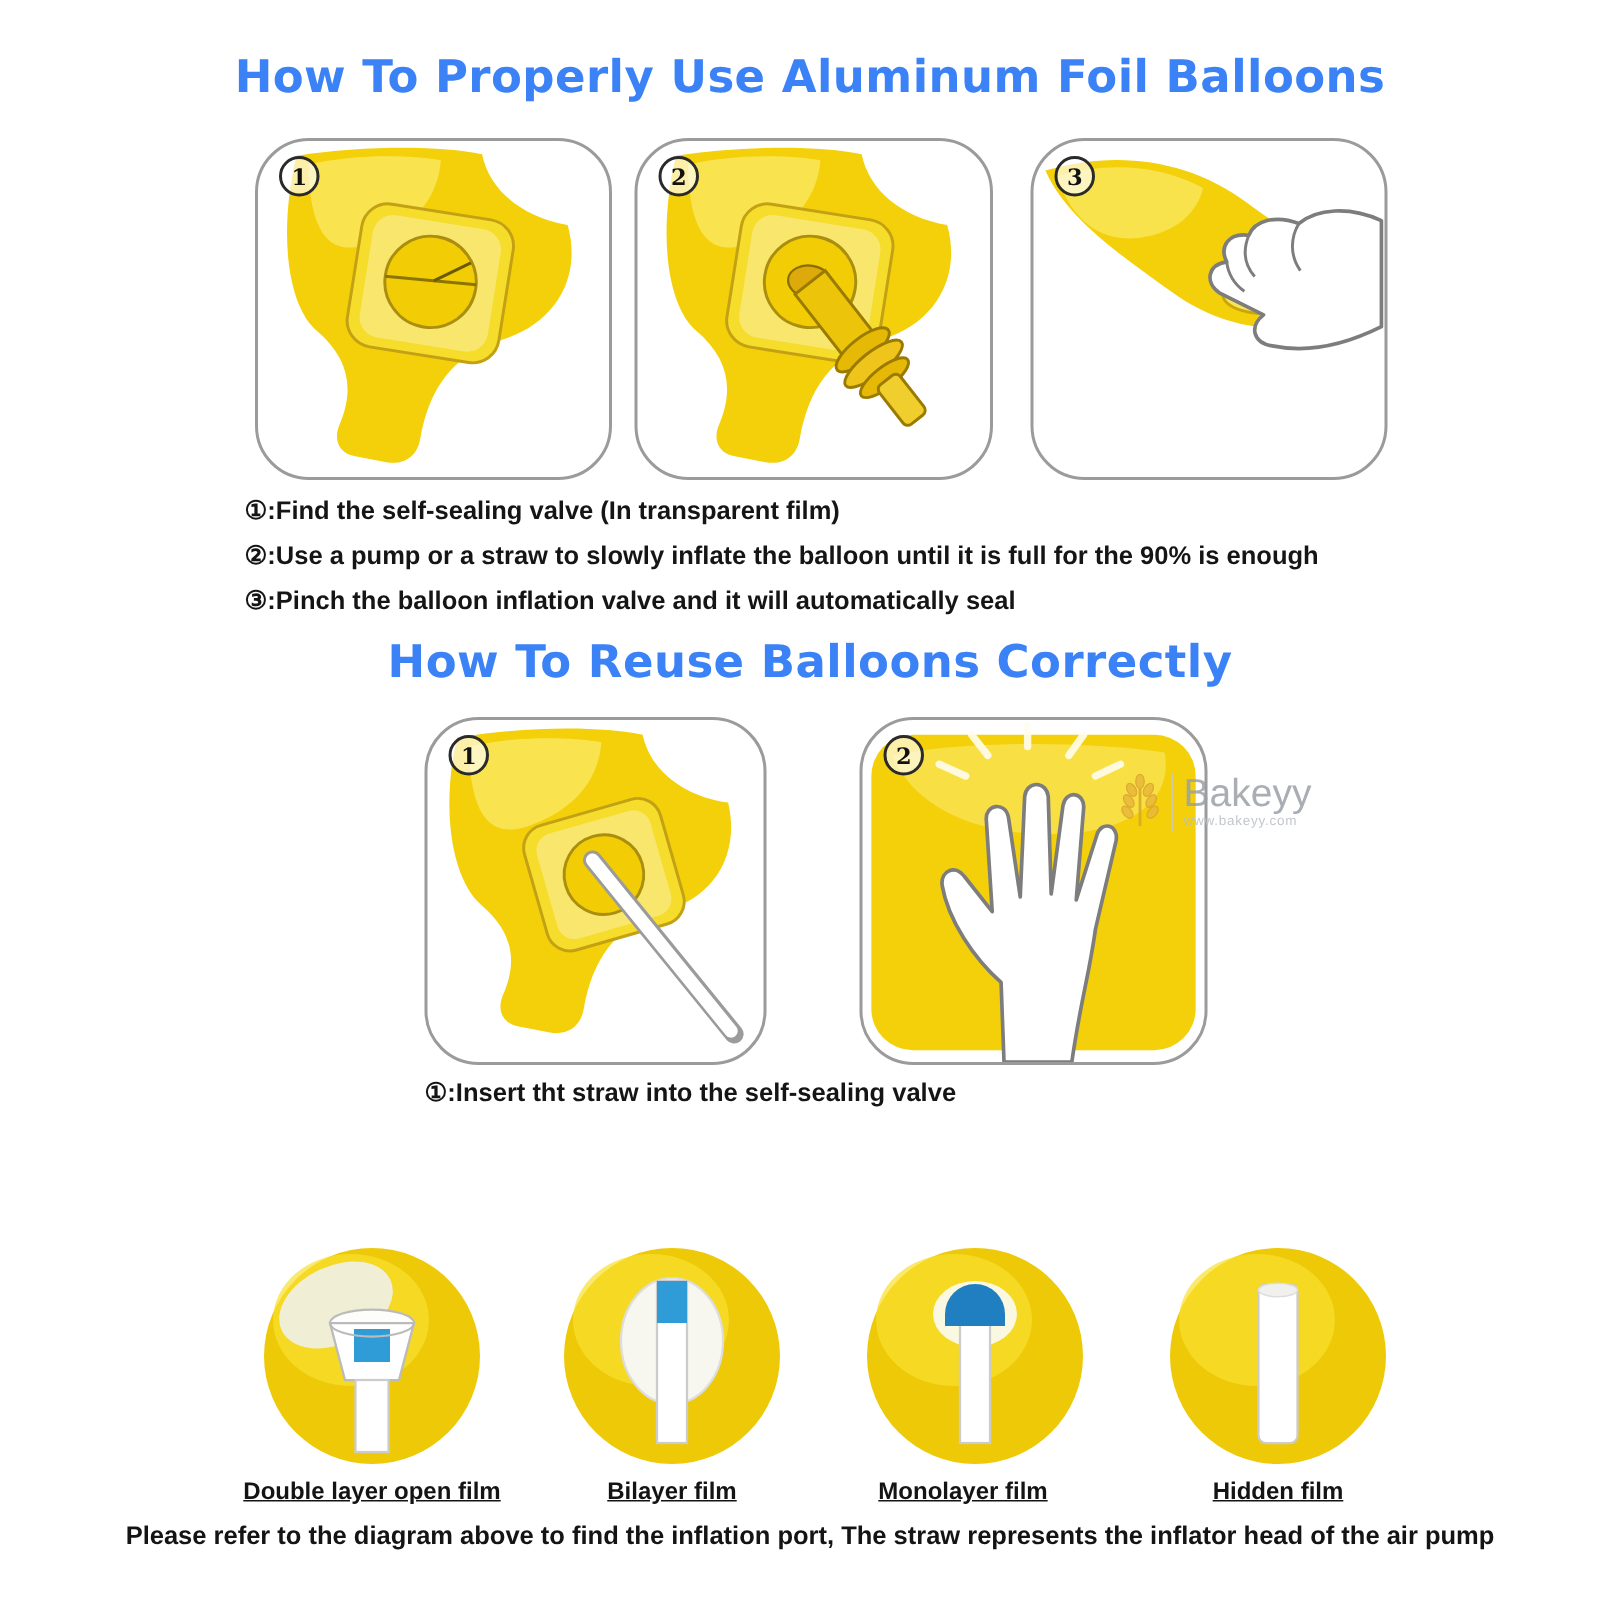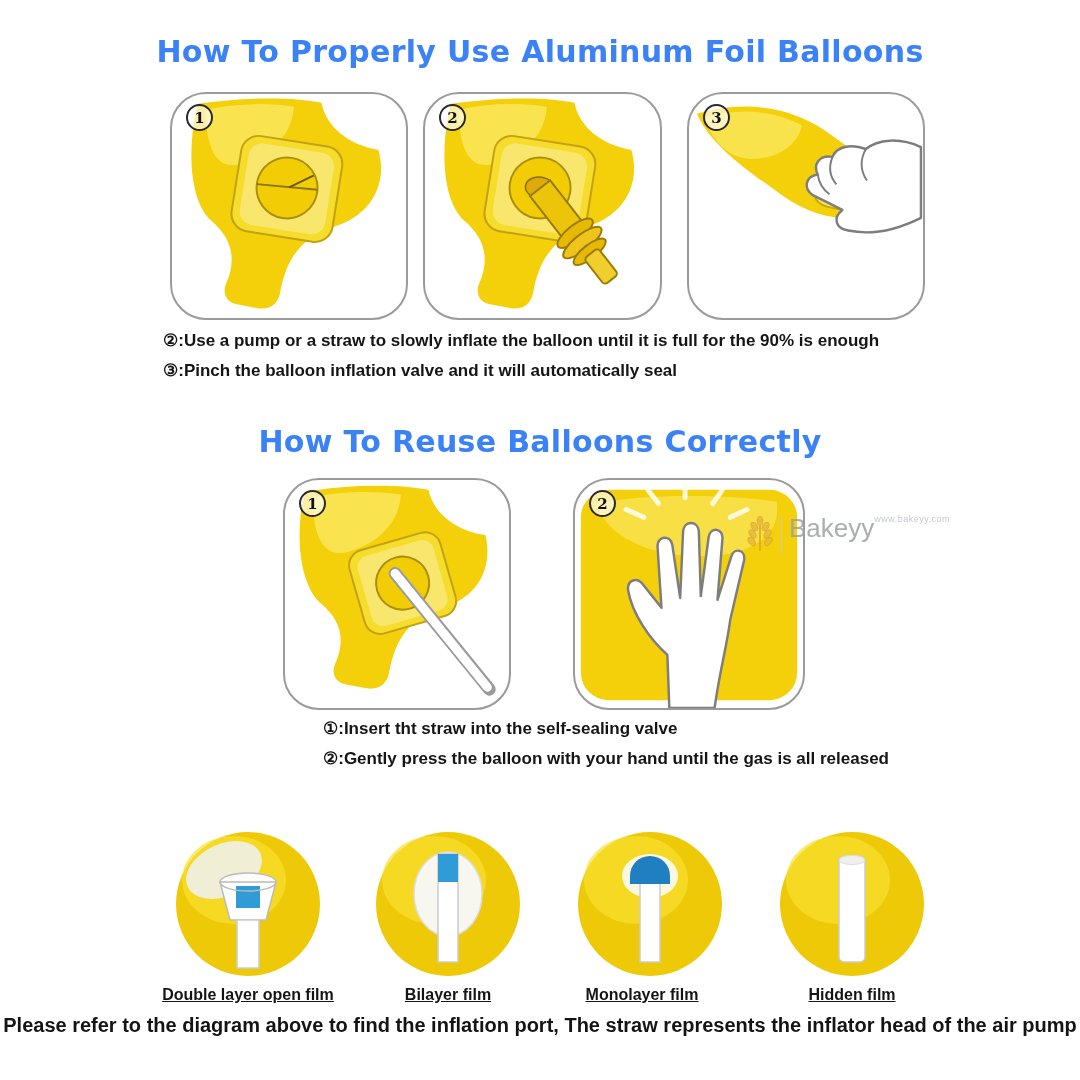--- a/index.html
+++ b/index.html
@@ -21,37 +21,37 @@
   #panel2a { left:283px; top:478px; width:228px; height:232px; }
   #panel2b { left:573px; top:478px; width:232px; height:232px; }
 
   .badge { position:absolute; top:10px; left:14px; width:27px; height:27px; border:2px solid #2a2a2a;
            border-radius:50%; display:flex; align-items:center; justify-content:center;
            font-size:15px; font-weight:bold; color:#111; z-index:2; background:rgba(255,255,255,.65);
            font-family:"DejaVu Serif", serif; }
 
   .steps { position:absolute; font-size:17px; font-weight:bold; color:#151515; line-height:30px; white-space:nowrap; }
   #steps1 { left:163px; top:326px; }
-  #steps2 { left:283px; top:714px;margin-left:40px; }
+  #steps2 { left:283px; top:714px; }
 
   .port { position:absolute; top:830px; width:148px; height:148px; }
   .port svg { width:100%; height:100%; display:block; }
   #port1 { left:174px; } #port2 { left:374px; } #port3 { left:576px; } #port4 { left:778px; }
 
   .port-label { position:absolute; top:986px; width:220px; text-align:center;
                 font-size:16px; font-weight:bold; color:#141414;text-decoration:underline; }
   #plabel1 { left:138px; } #plabel2 { left:338px; } #plabel3 { left:532px; } #plabel4 { left:742px; }
 
   #footnote { position:absolute; left:0; top:1014px; width:1080px; text-align:center;
-              font-size:20px; font-weight:bold; color:#141414; white-space:nowrap; }
+              font-size:17px; font-weight:bold; color:#141414; white-space:nowrap; }
 
   .watermark { position:absolute; left:746px; top:514px; display:flex; align-items:flex-start;
                gap:7px; opacity:.85; z-index:3; }
   .watermark .divider { width:1px; height:38px; background:#c9c9c9; margin-top:2px; }
-  .wm-text { display:flex; }
+  .wm-text { display:flex; flex-direction:column; }
   .wm-brand { font-size:26px; color:#9aa0a6; font-weight:500; line-height:28px; }
   .wm-url { font-size:9px; color:#b9bec3; letter-spacing:.5px; }
 </style>
 </head>
 <body>
 
 <div id="canvas">
 
   <div class="title" id="title1">How To Properly Use Aluminum Foil Balloons</div>
 
@@ -99,20 +99,21 @@
       <g transform="translate(168,100) rotate(-6)">
         <ellipse rx="40" ry="17" fill="#F8E458" stroke="#C9A70B" stroke-width="2"></ellipse>
         <ellipse rx="22" ry="9" fill="#EFC50A" stroke="#A98E10" stroke-width="1.5"></ellipse>
       </g>
       <path d="M236,54 C214,44 192,46 180,56 C164,50 150,54 146,64 C132,62 126,72 131,82 C118,84 116,96 126,103 L156,118 C146,126 149,137 162,139 C186,144 212,138 236,126 Z" fill="#ffffff" stroke="#7D7D7D" stroke-width="2.5" stroke-linejoin="round"></path>
       <path d="M180,56 C174,66 174,78 181,88 M146,64 C142,74 143,84 150,92 M131,82 C132,90 136,97 143,102" fill="none" stroke="#7D7D7D" stroke-width="2"></path>
     </svg>
   </div>
 
   <div class="steps" id="steps1">
+    <div>①:Find the self-sealing valve (In transparent film)</div>
     <div>②:Use a pump or a straw to slowly inflate the balloon until it is full for the 90% is enough</div>
     <div>③:Pinch the balloon inflation valve and it will automatically seal</div>
   </div>
 
   <div class="title" id="title2">How To Reuse Balloons Correctly</div>
 
   <div class="panel" id="panel2a">
     <span class="badge">1</span>
     <svg viewBox="0 0 228 232">
       <path d="M20,12 C66,4 118,4 146,10 C151,34 174,52 204,56 C212,90 196,120 160,130 C128,139 112,162 106,196 C104,208 95,214 83,212 L62,208 C51,206 47,197 51,187 C62,163 57,143 37,126 C16,108 9,60 20,12 Z" fill="#F3D00A"></path>
@@ -158,21 +159,20 @@
     </svg>
     <div class="divider"></div>
     <div class="wm-text">
       <span class="wm-brand">Bakeyy</span>
       <span class="wm-url">www.bakeyy.com</span>
     </div>
   </div>
 
   <div class="steps" id="steps2">
     <div>①:Insert tht straw into the self-sealing valve</div>
-    <div>②:Gently press the balloon with your hand until the gas is all released</div>
   </div>
 
 
   <div class="port" id="port1">
     <svg viewBox="0 0 148 148">
       <circle cx="74" cy="74" r="72" fill="#EEC908"></circle>
       <ellipse cx="60" cy="50" rx="52" ry="44" fill="#F8DF2E" opacity="0.7"></ellipse>
       <ellipse cx="50" cy="40" rx="40" ry="26" fill="#F0EFE8" opacity="0.9" transform="rotate(-25 50 40)"></ellipse>
       <ellipse cx="74" cy="52" rx="28" ry="9" fill="#FDFDFB"></ellipse>
       <path d="M46,52 L102,52 L92,90 L56,90 Z" fill="#FFFFFF" stroke="#BBBBBB" stroke-width="1.5"></path>

